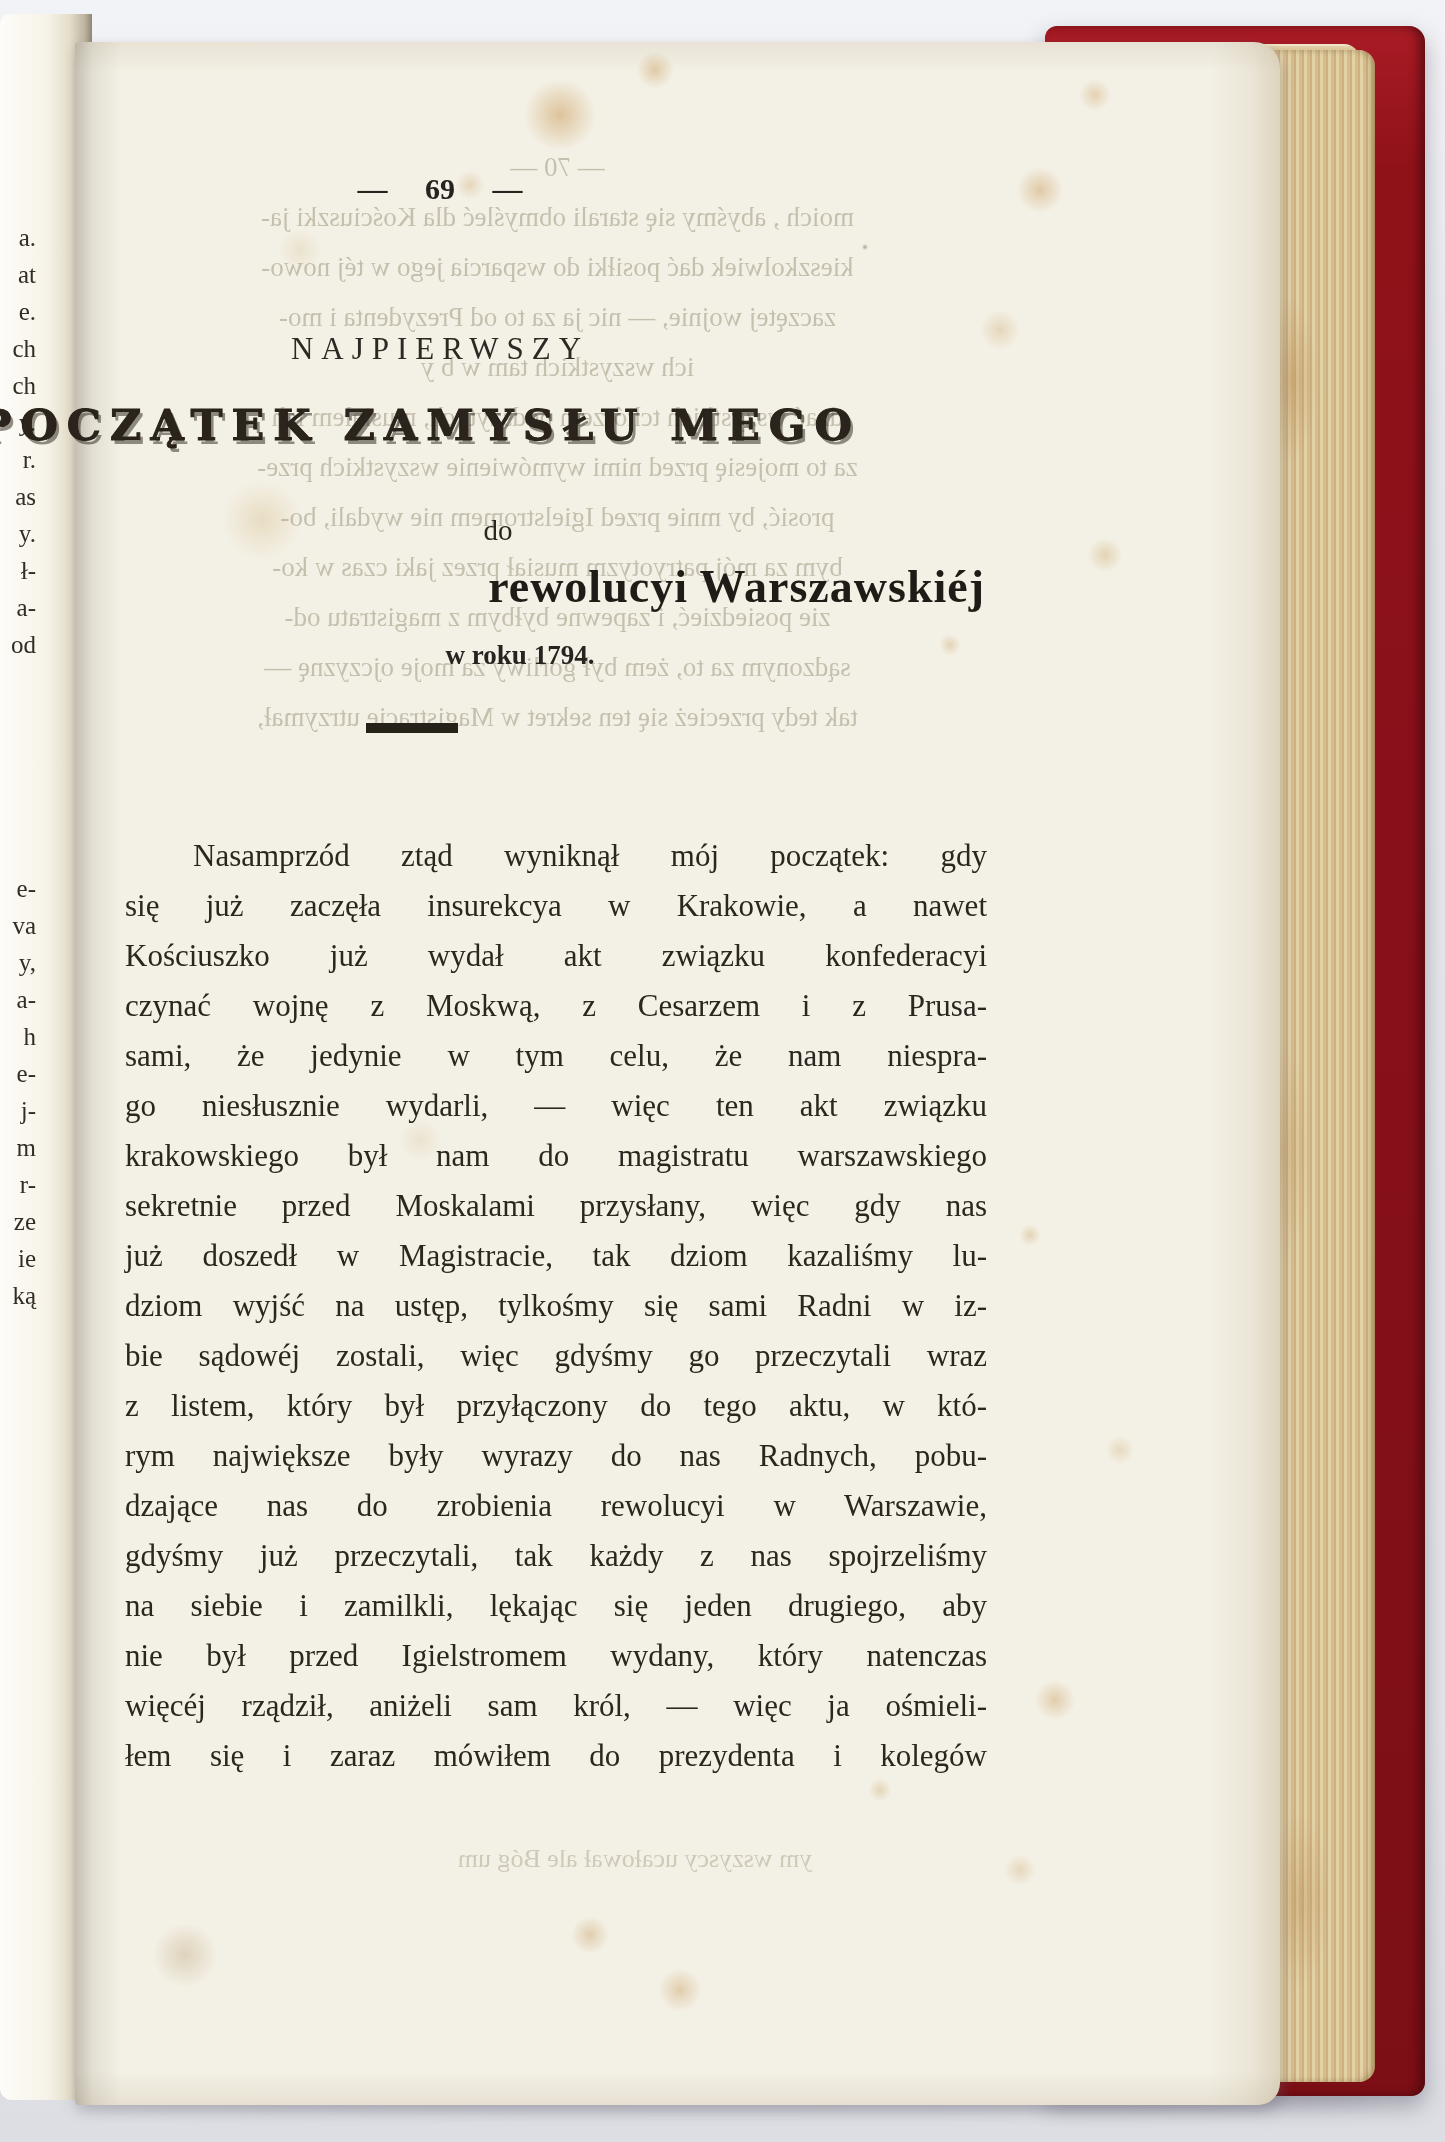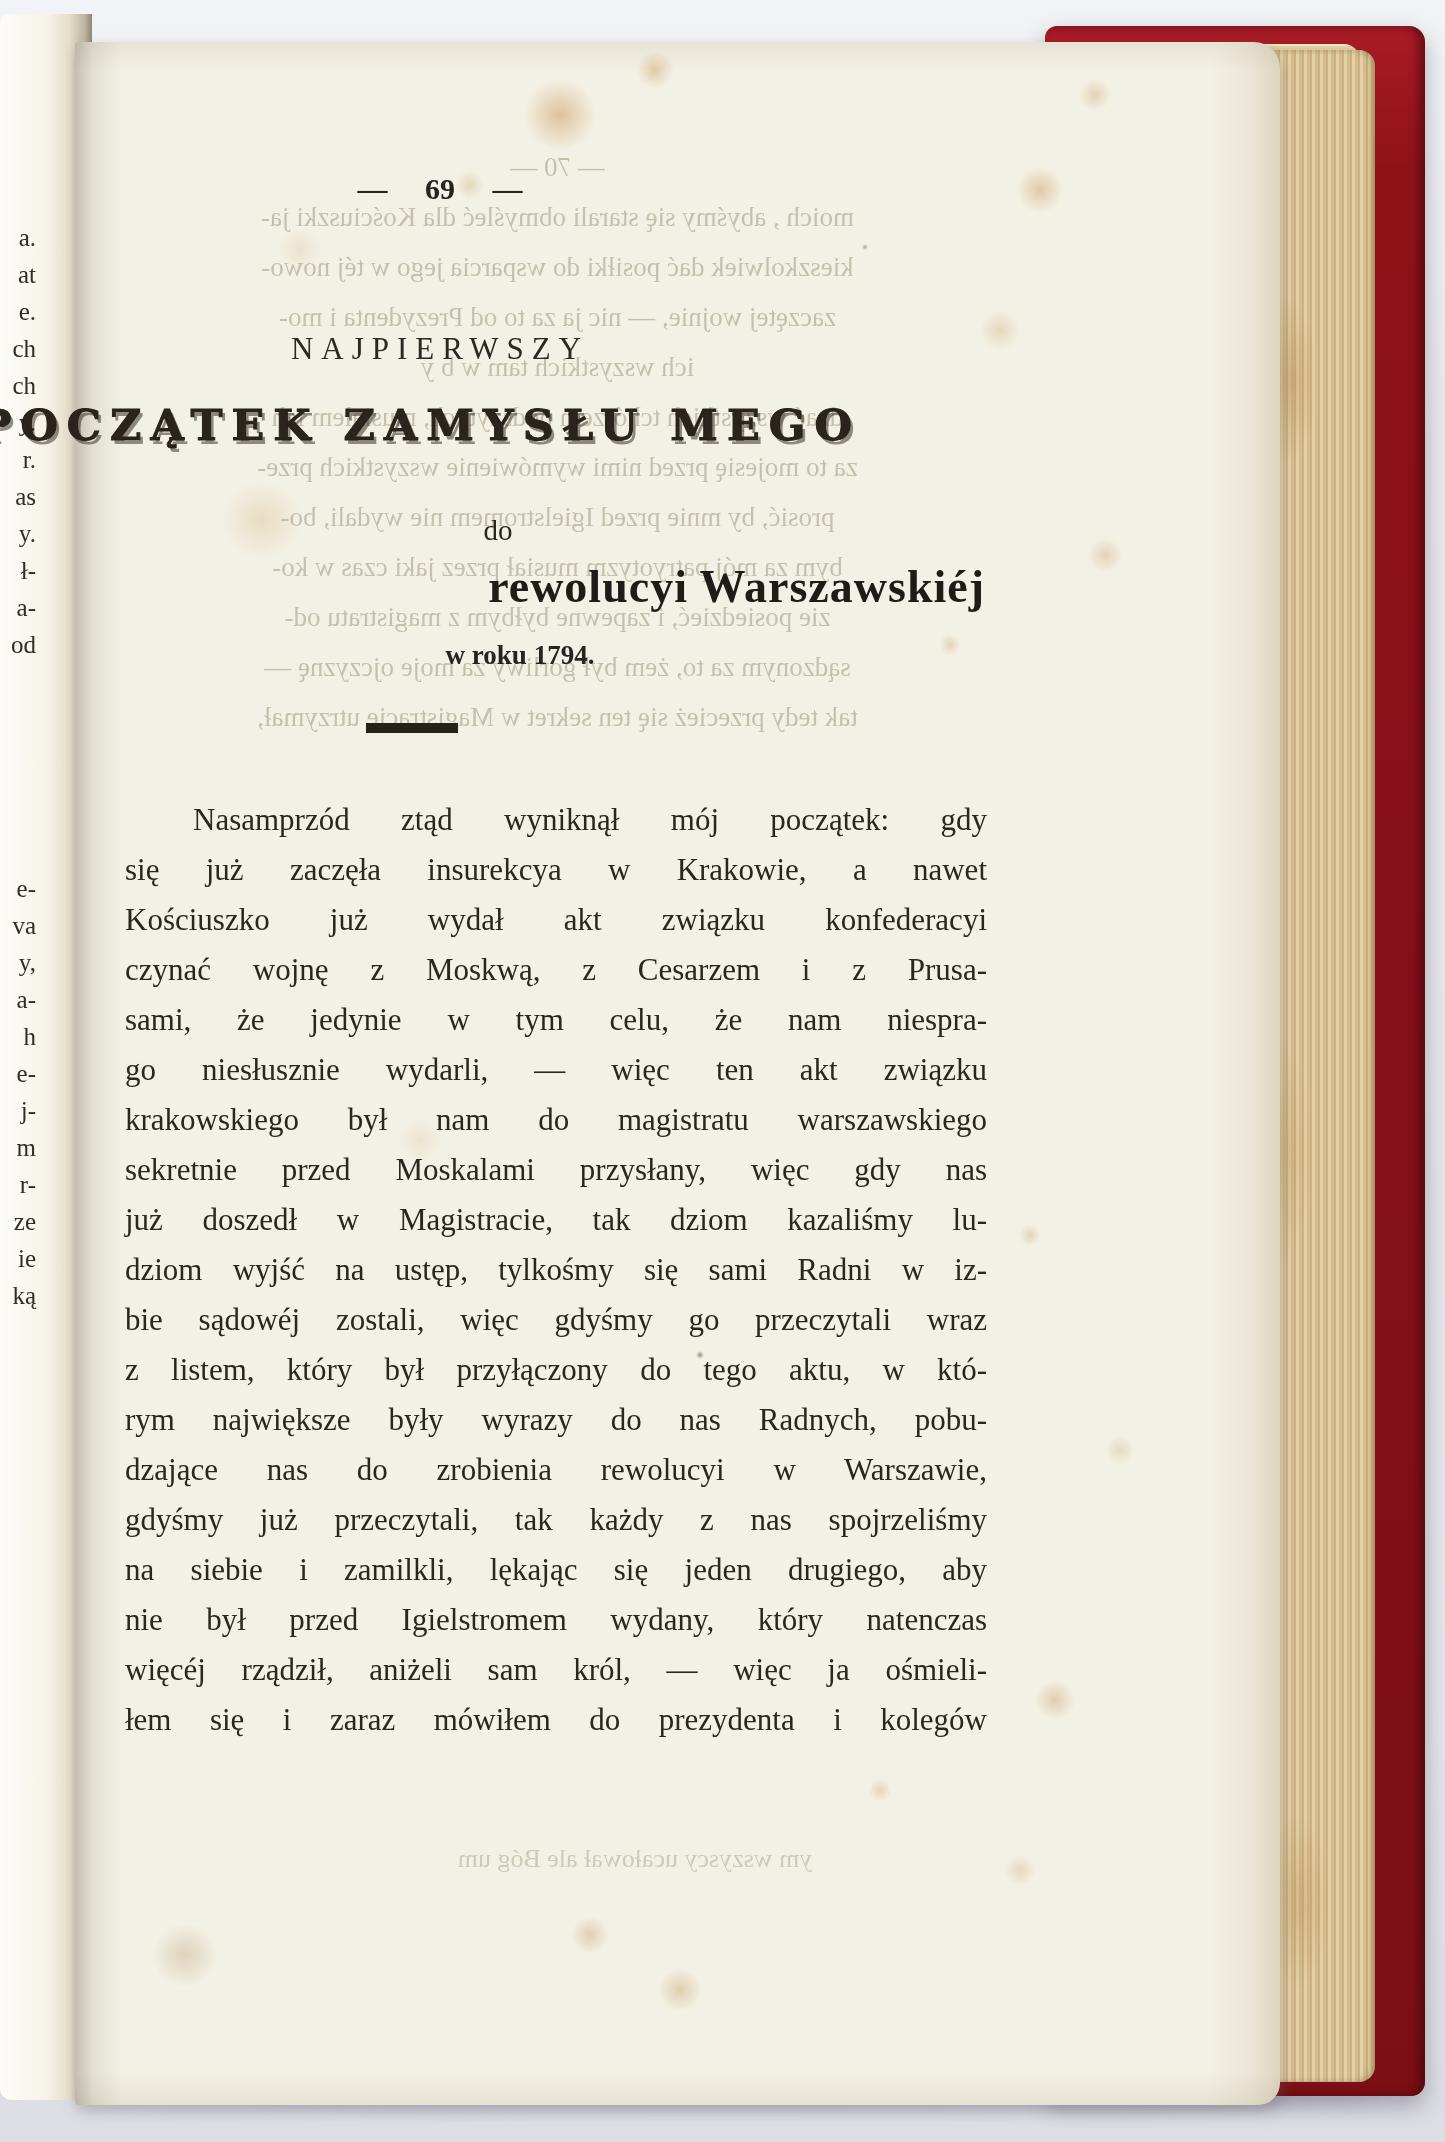--- a/index.html
+++ b/index.html
@@ -114,21 +114,21 @@
   .dateline{position:absolute;left:0;top:598px;width:960px;text-align:center;
     transform:translateX(-35px);font-size:27px;font-weight:bold;color:#272320;}
   .rule{position:absolute;left:291px;top:681px;width:92px;height:10px;
     background:#272219;}
 
   .body-list{position:absolute;left:50px;top:753px;width:862px;
     font-size:31px;color:#2b2620;}
   .body-list .body-line{display:block;height:50px;line-height:50px;
     text-align:justify;text-align-last:justify;text-justify:inter-word;
     white-space:normal;overflow:visible;}
-  .body-list .body-line:first-child{text-indent:68px;}
+  .body-list .body-line:first-child{text-indent:68px;margin-top:36px;}
 </style>
 </head>
 <body>
 
 <div class="scene">
 
   <div class="book-shadow"></div>
 
   <div class="cover"></div>
   <div class="cover-sliver"></div>

